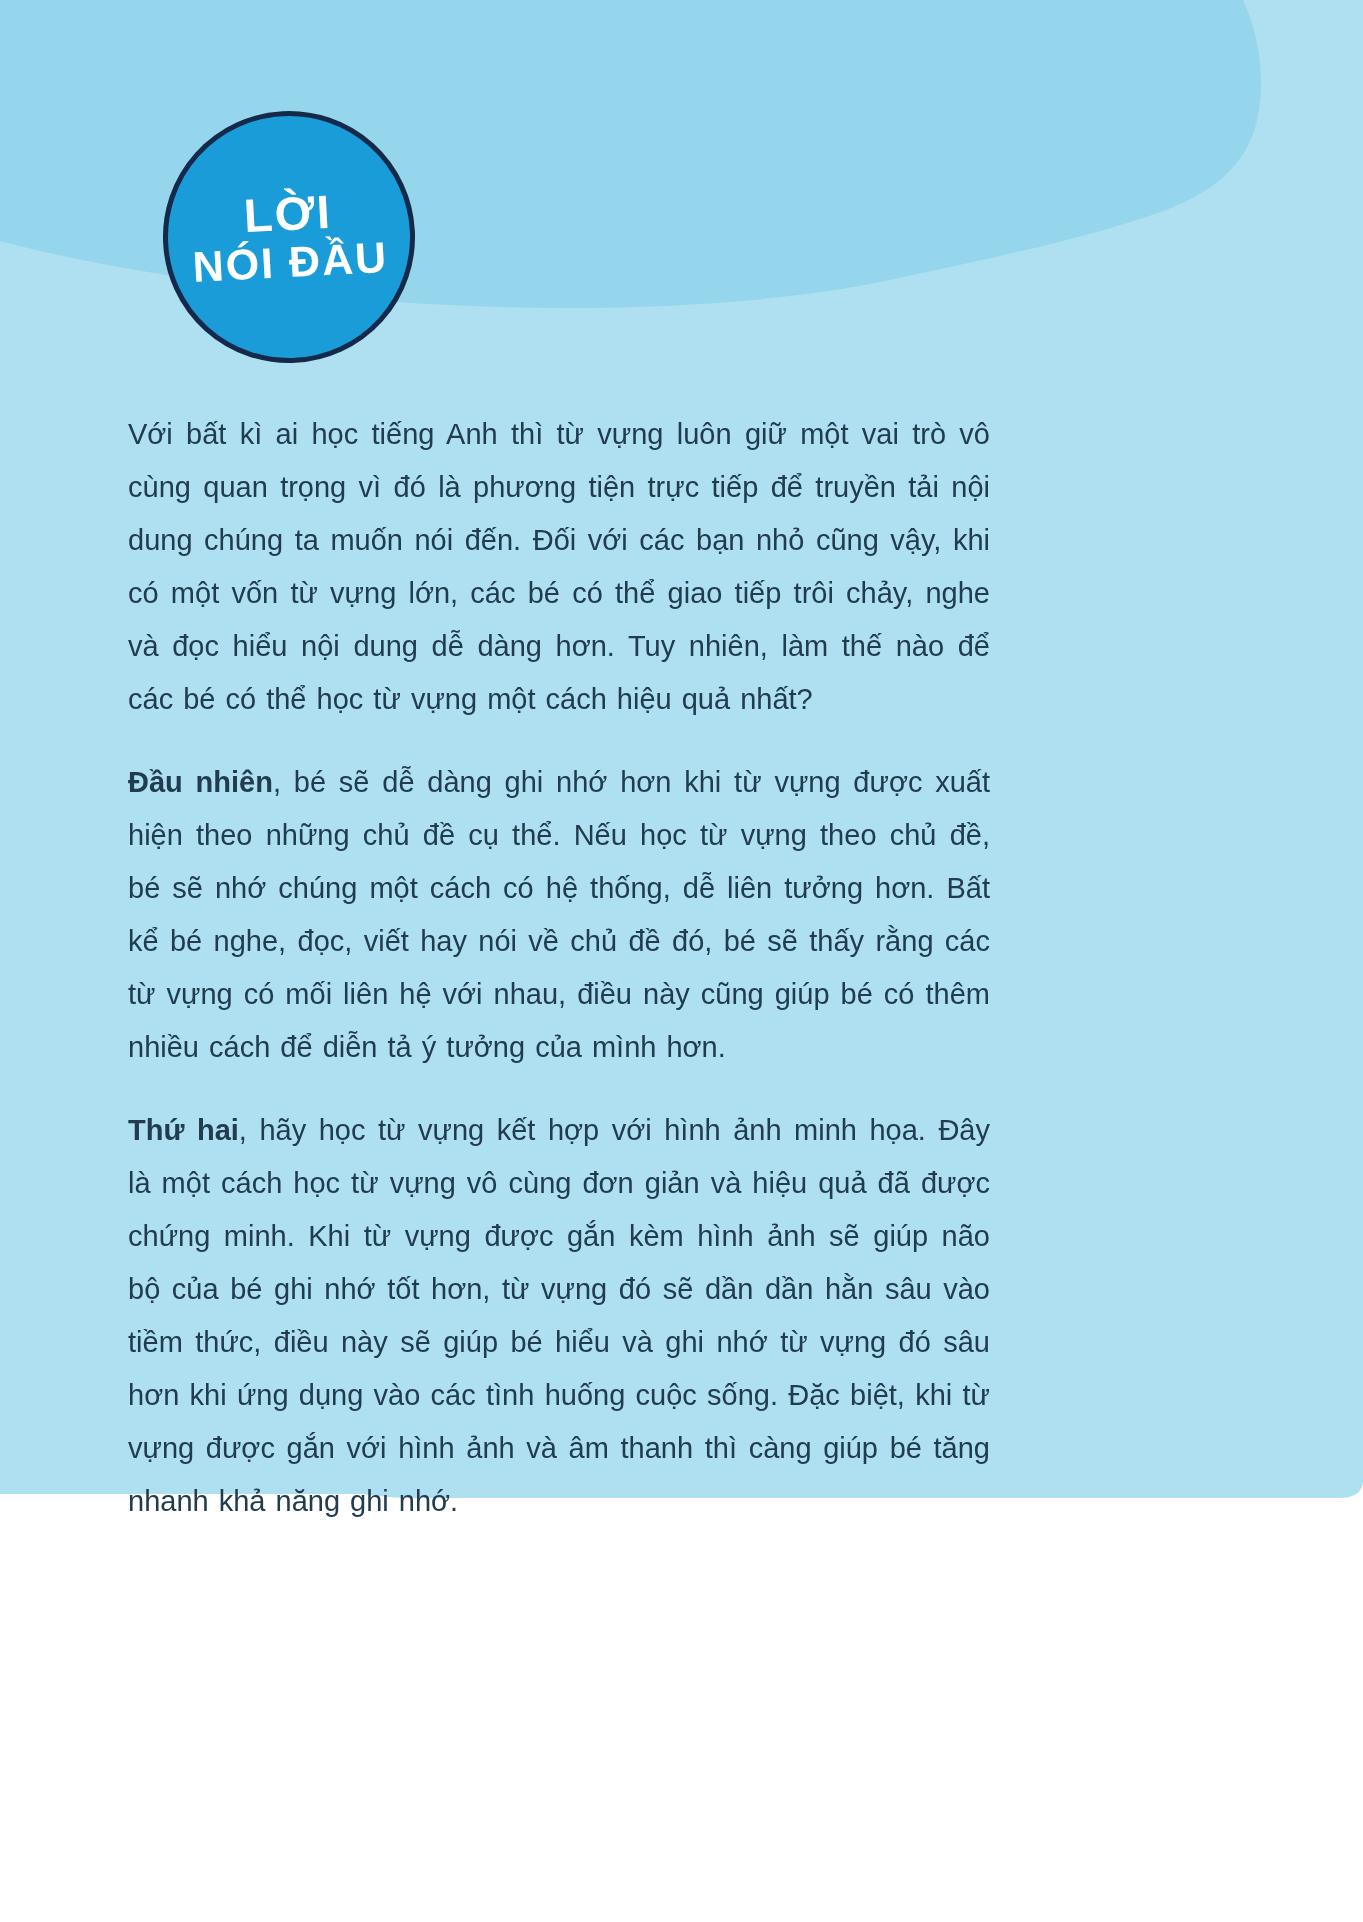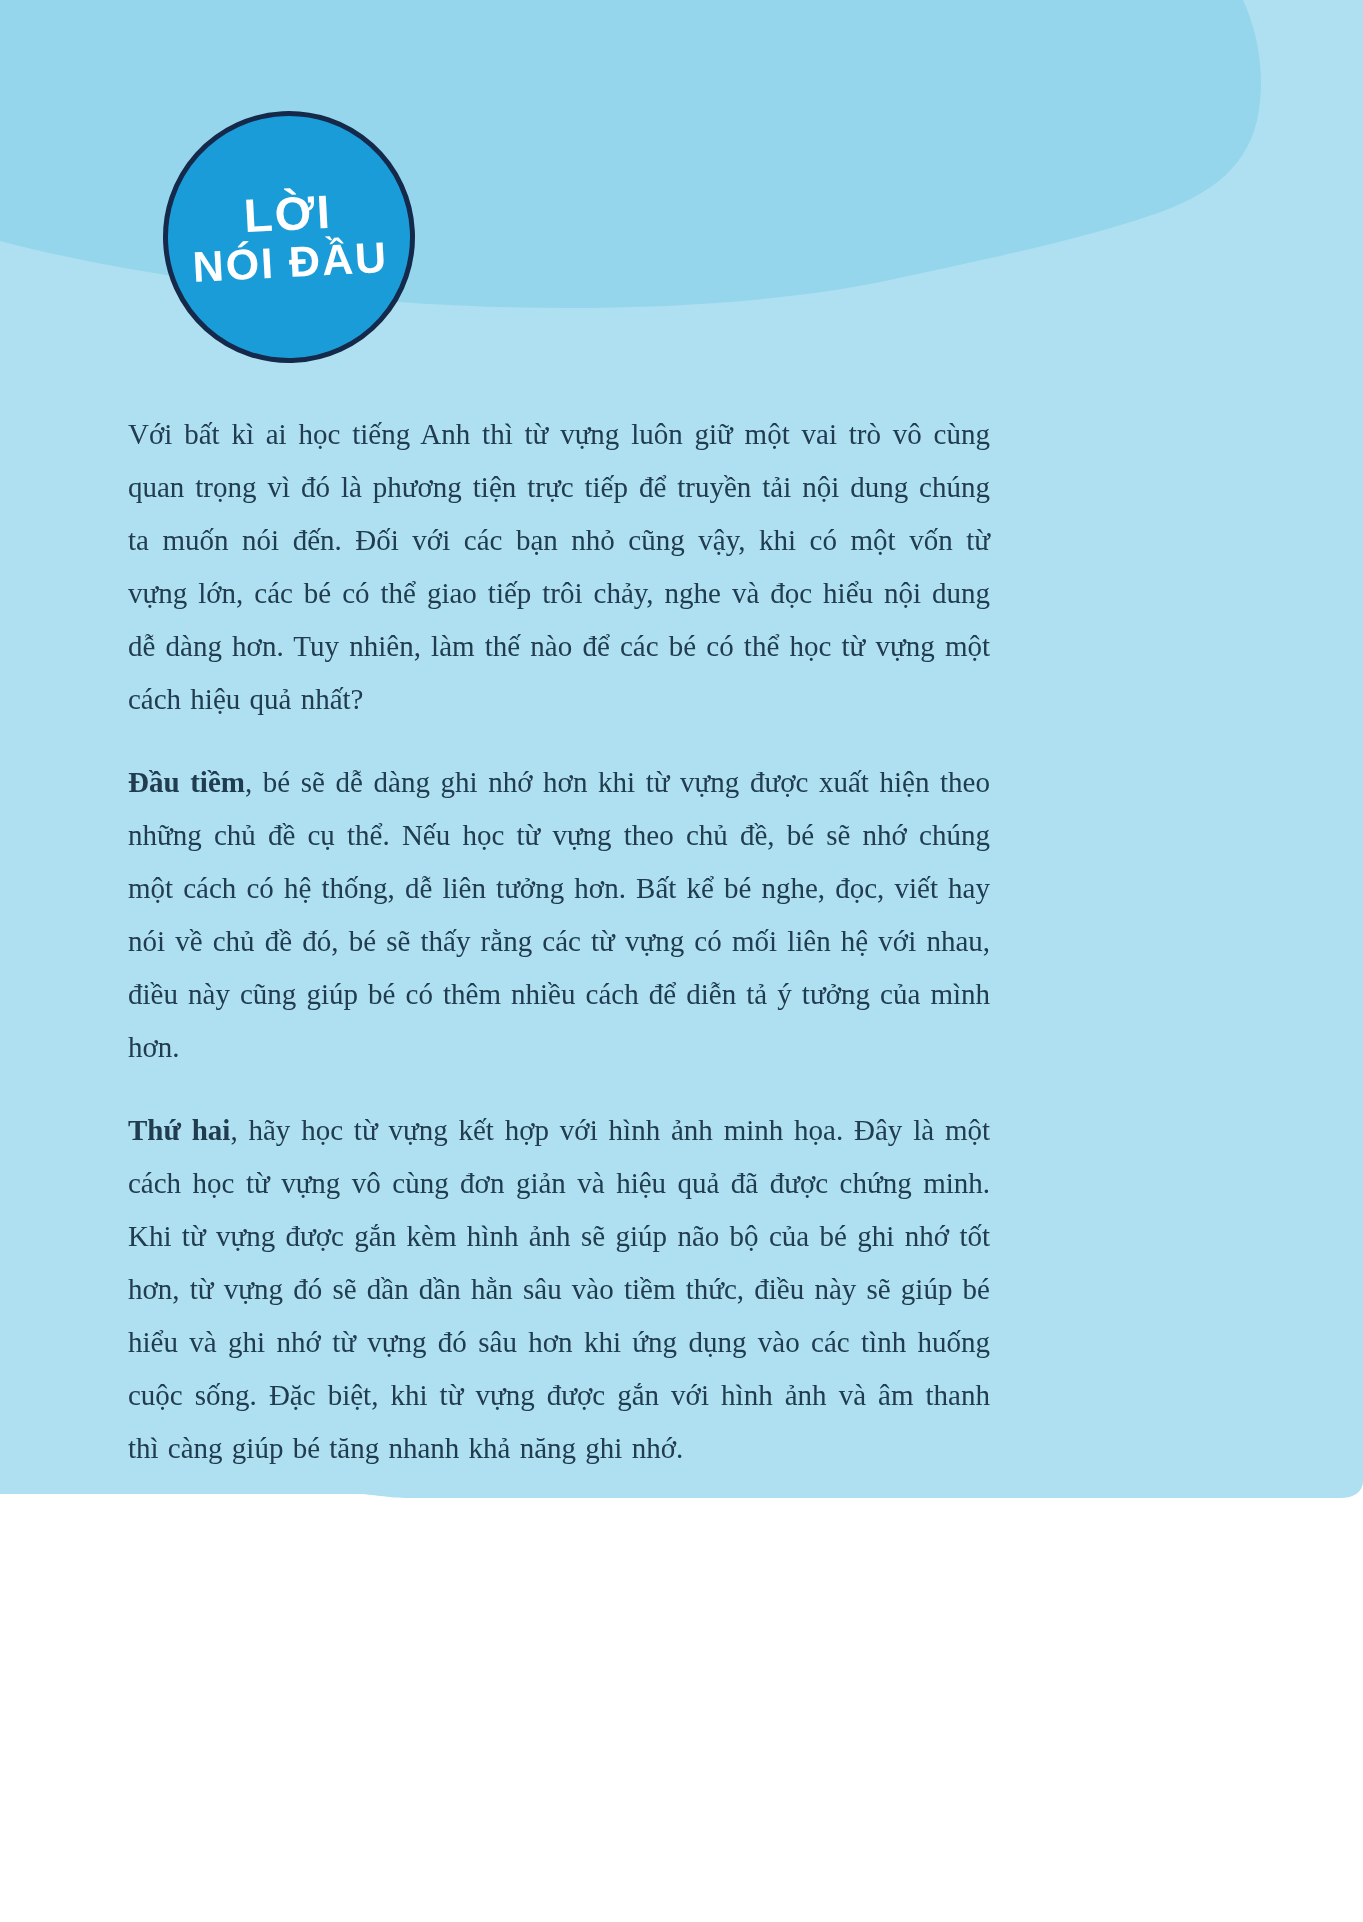--- a/index.html
+++ b/index.html
@@ -57,21 +57,20 @@
     top:408px;
     width:862px;
     color:var(--text-navy);
     font-size:29px;
     line-height:53px;
     word-spacing:2px;
   }
   .content p{
     text-align:justify;
     margin:0 0 30px 0;
-    font-family:Liberation Serif, serif;
   }
   .content p:last-child{margin-bottom:0;}
   .lead{font-weight:bold;}
 </style>
 </head>
 <body>
 
 <div class="page">
 
   <svg class="bg-svg" viewBox="0 0 1363 1922" xmlns="http://www.w3.org/2000/svg" aria-hidden="true">
@@ -79,17 +78,17 @@
     <path style="fill:var(--blob-blue,#96d6ec)" d="M0,0 L1243,0 C1257,30 1265,70 1259,110 C1251,165 1212,195 1152,215 C1072,242 990,258 890,280 C740,312 520,315 340,297 C215,285 95,266 0,241 Z"></path>
   </svg>
 
   <div class="badge">
     <div class="badge-line1">LỜI</div>
     <div class="badge-line2">NÓI ĐẦU</div>
   </div>
 
   <div class="content">
     <p><span class="lead"></span><span>Với bất kì ai học tiếng Anh thì từ vựng luôn giữ một vai trò vô cùng quan trọng vì đó là phương tiện trực tiếp để truyền tải nội dung chúng ta muốn nói đến. Đối với các bạn nhỏ cũng vậy, khi có một vốn từ vựng lớn, các bé có thể giao tiếp trôi chảy, nghe và đọc hiểu nội dung dễ dàng hơn. Tuy nhiên, làm thế nào để các bé có thể học từ vựng một cách hiệu quả nhất?</span></p>
-    <p><span class="lead">Đầu tiềm</span><span>, bé sẽ dễ dàng ghi nhớ hơn khi từ vựng được xuất hiện theo những chủ đề cụ thể. Nếu học từ vựng theo chủ đề, bé sẽ nhớ chúng một cách có hệ thống, dễ liên tưởng hơn. Bất kể bé nghe, đọc, viết hay nói về chủ đề đó, bé sẽ thấy rằng các từ vựng có mối liên hệ với nhau, điều này cũng giúp bé có thêm nhiều cách để diễn tả ý tưởng của mình hơn.</span></p>
+    <p><span class="lead">Đầu nhiên</span><span>, bé sẽ dễ dàng ghi nhớ hơn khi từ vựng được xuất hiện theo những chủ đề cụ thể. Nếu học từ vựng theo chủ đề, bé sẽ nhớ chúng một cách có hệ thống, dễ liên tưởng hơn. Bất kể bé nghe, đọc, viết hay nói về chủ đề đó, bé sẽ thấy rằng các từ vựng có mối liên hệ với nhau, điều này cũng giúp bé có thêm nhiều cách để diễn tả ý tưởng của mình hơn.</span></p>
     <p><span class="lead">Thứ hai</span><span>, hãy học từ vựng kết hợp với hình ảnh minh họa. Đây là một cách học từ vựng vô cùng đơn giản và hiệu quả đã được chứng minh. Khi từ vựng được gắn kèm hình ảnh sẽ giúp não bộ của bé ghi nhớ tốt hơn, từ vựng đó sẽ dần dần hằn sâu vào tiềm thức, điều này sẽ giúp bé hiểu và ghi nhớ từ vựng đó sâu hơn khi ứng dụng vào các tình huống cuộc sống. Đặc biệt, khi từ vựng được gắn với hình ảnh và âm thanh thì càng giúp bé tăng nhanh khả năng ghi nhớ.</span></p>
   </div>
 
 </div>
 
 </body></html>

